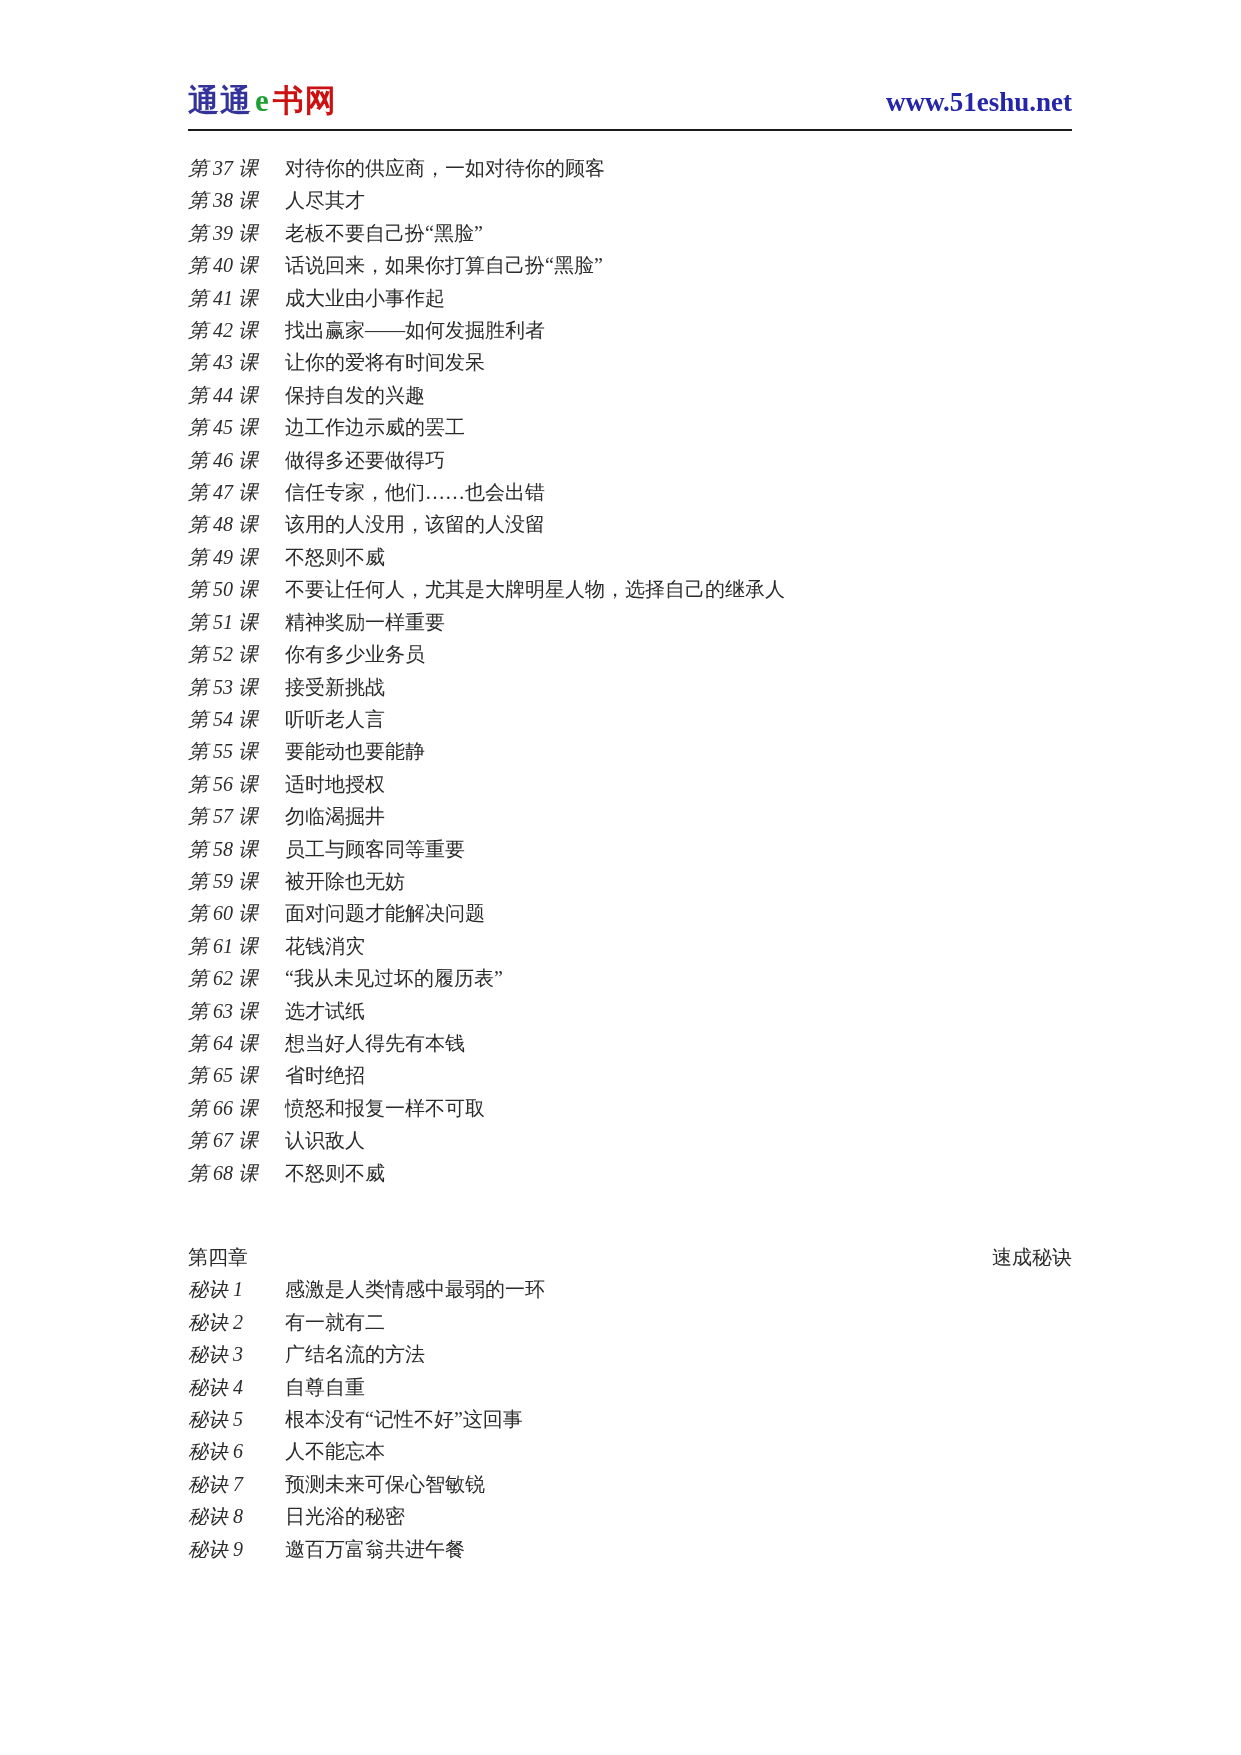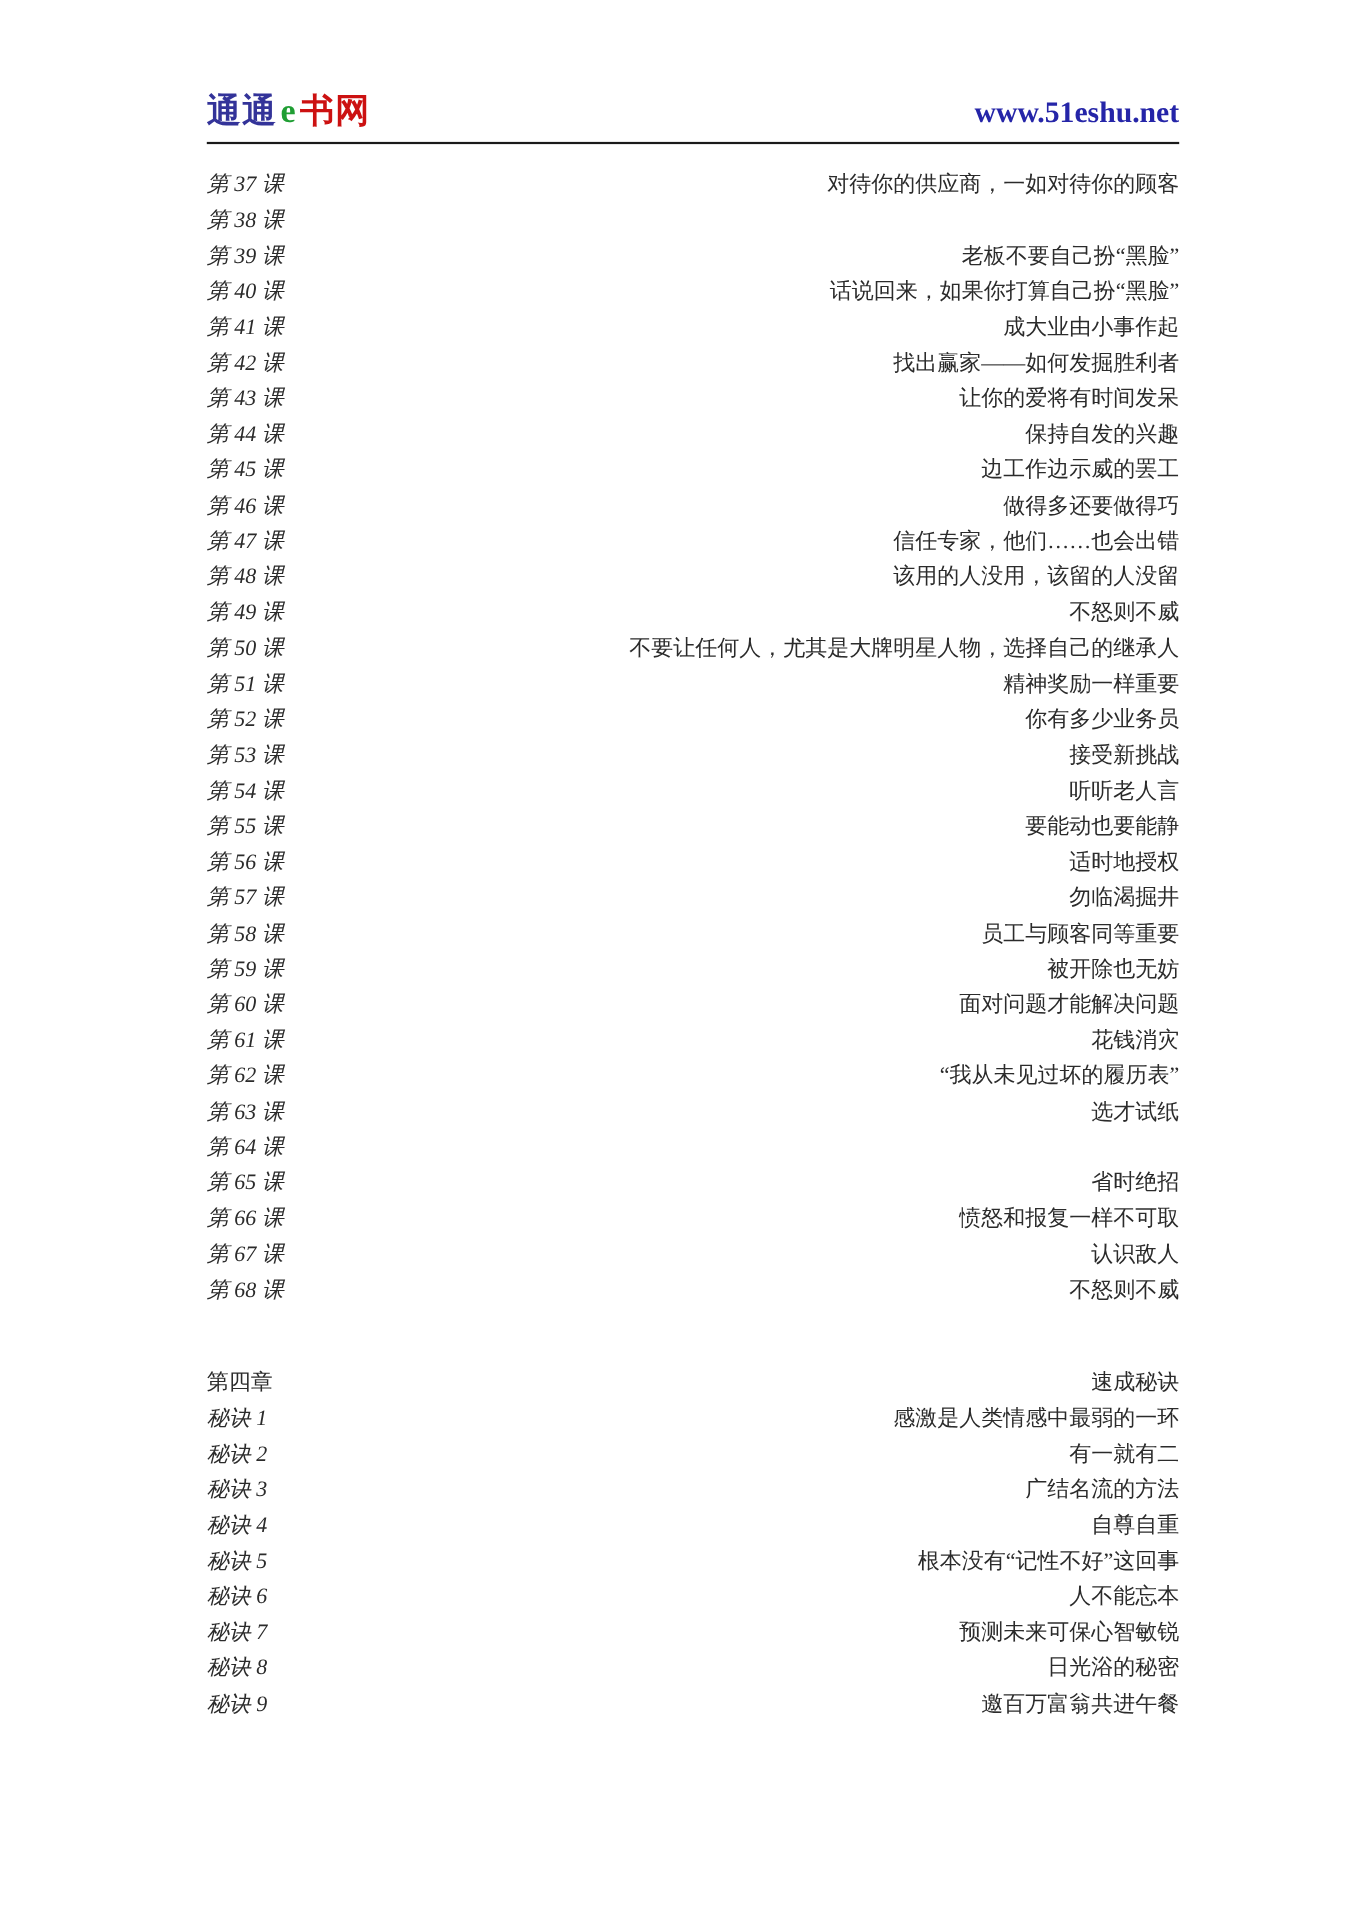--- a/index.html
+++ b/index.html
@@ -51,21 +51,20 @@
     display: flex;
     line-height: 32.4px;
     white-space: nowrap;
   }
   .toc-row .row-label {
     flex: 0 0 97px;
     font-style: italic;
   }
   .toc-row .row-title {
     flex: 1 1 auto;
-    text-align: right;
   }
   .chapter-row {
     display: flex;
     line-height: 32.4px;
     margin-top: 52px;
     white-space: nowrap;
     justify-content: space-between;
   }
   .chapter-row .chapter-label {
     flex: 0 0 92px;
@@ -88,20 +87,21 @@
   <div class="toc">
 
     <div id="lessons" class="lesson-list">
   <div class="toc-row">
     <span class="row-label">第 37 课</span>
     <span class="row-title">对待你的供应商，一如对待你的顾客</span>
   </div>
 
   <div class="toc-row">
     <span class="row-label">第 38 课</span>
+    <span class="row-title">人尽其才</span>
   </div>
 
   <div class="toc-row">
     <span class="row-label">第 39 课</span>
     <span class="row-title">老板不要自己扮“黑脸”</span>
   </div>
 
   <div class="toc-row">
     <span class="row-label">第 40 课</span>
     <span class="row-title">话说回来，如果你打算自己扮“黑脸”</span>
@@ -217,20 +217,21 @@
     <span class="row-title">“我从未见过坏的履历表”</span>
   </div>
 
   <div class="toc-row">
     <span class="row-label">第 63 课</span>
     <span class="row-title">选才试纸</span>
   </div>
 
   <div class="toc-row">
     <span class="row-label">第 64 课</span>
+    <span class="row-title">想当好人得先有本钱</span>
   </div>
 
   <div class="toc-row">
     <span class="row-label">第 65 课</span>
     <span class="row-title">省时绝招</span>
   </div>
 
   <div class="toc-row">
     <span class="row-label">第 66 课</span>
     <span class="row-title">愤怒和报复一样不可取</span>

